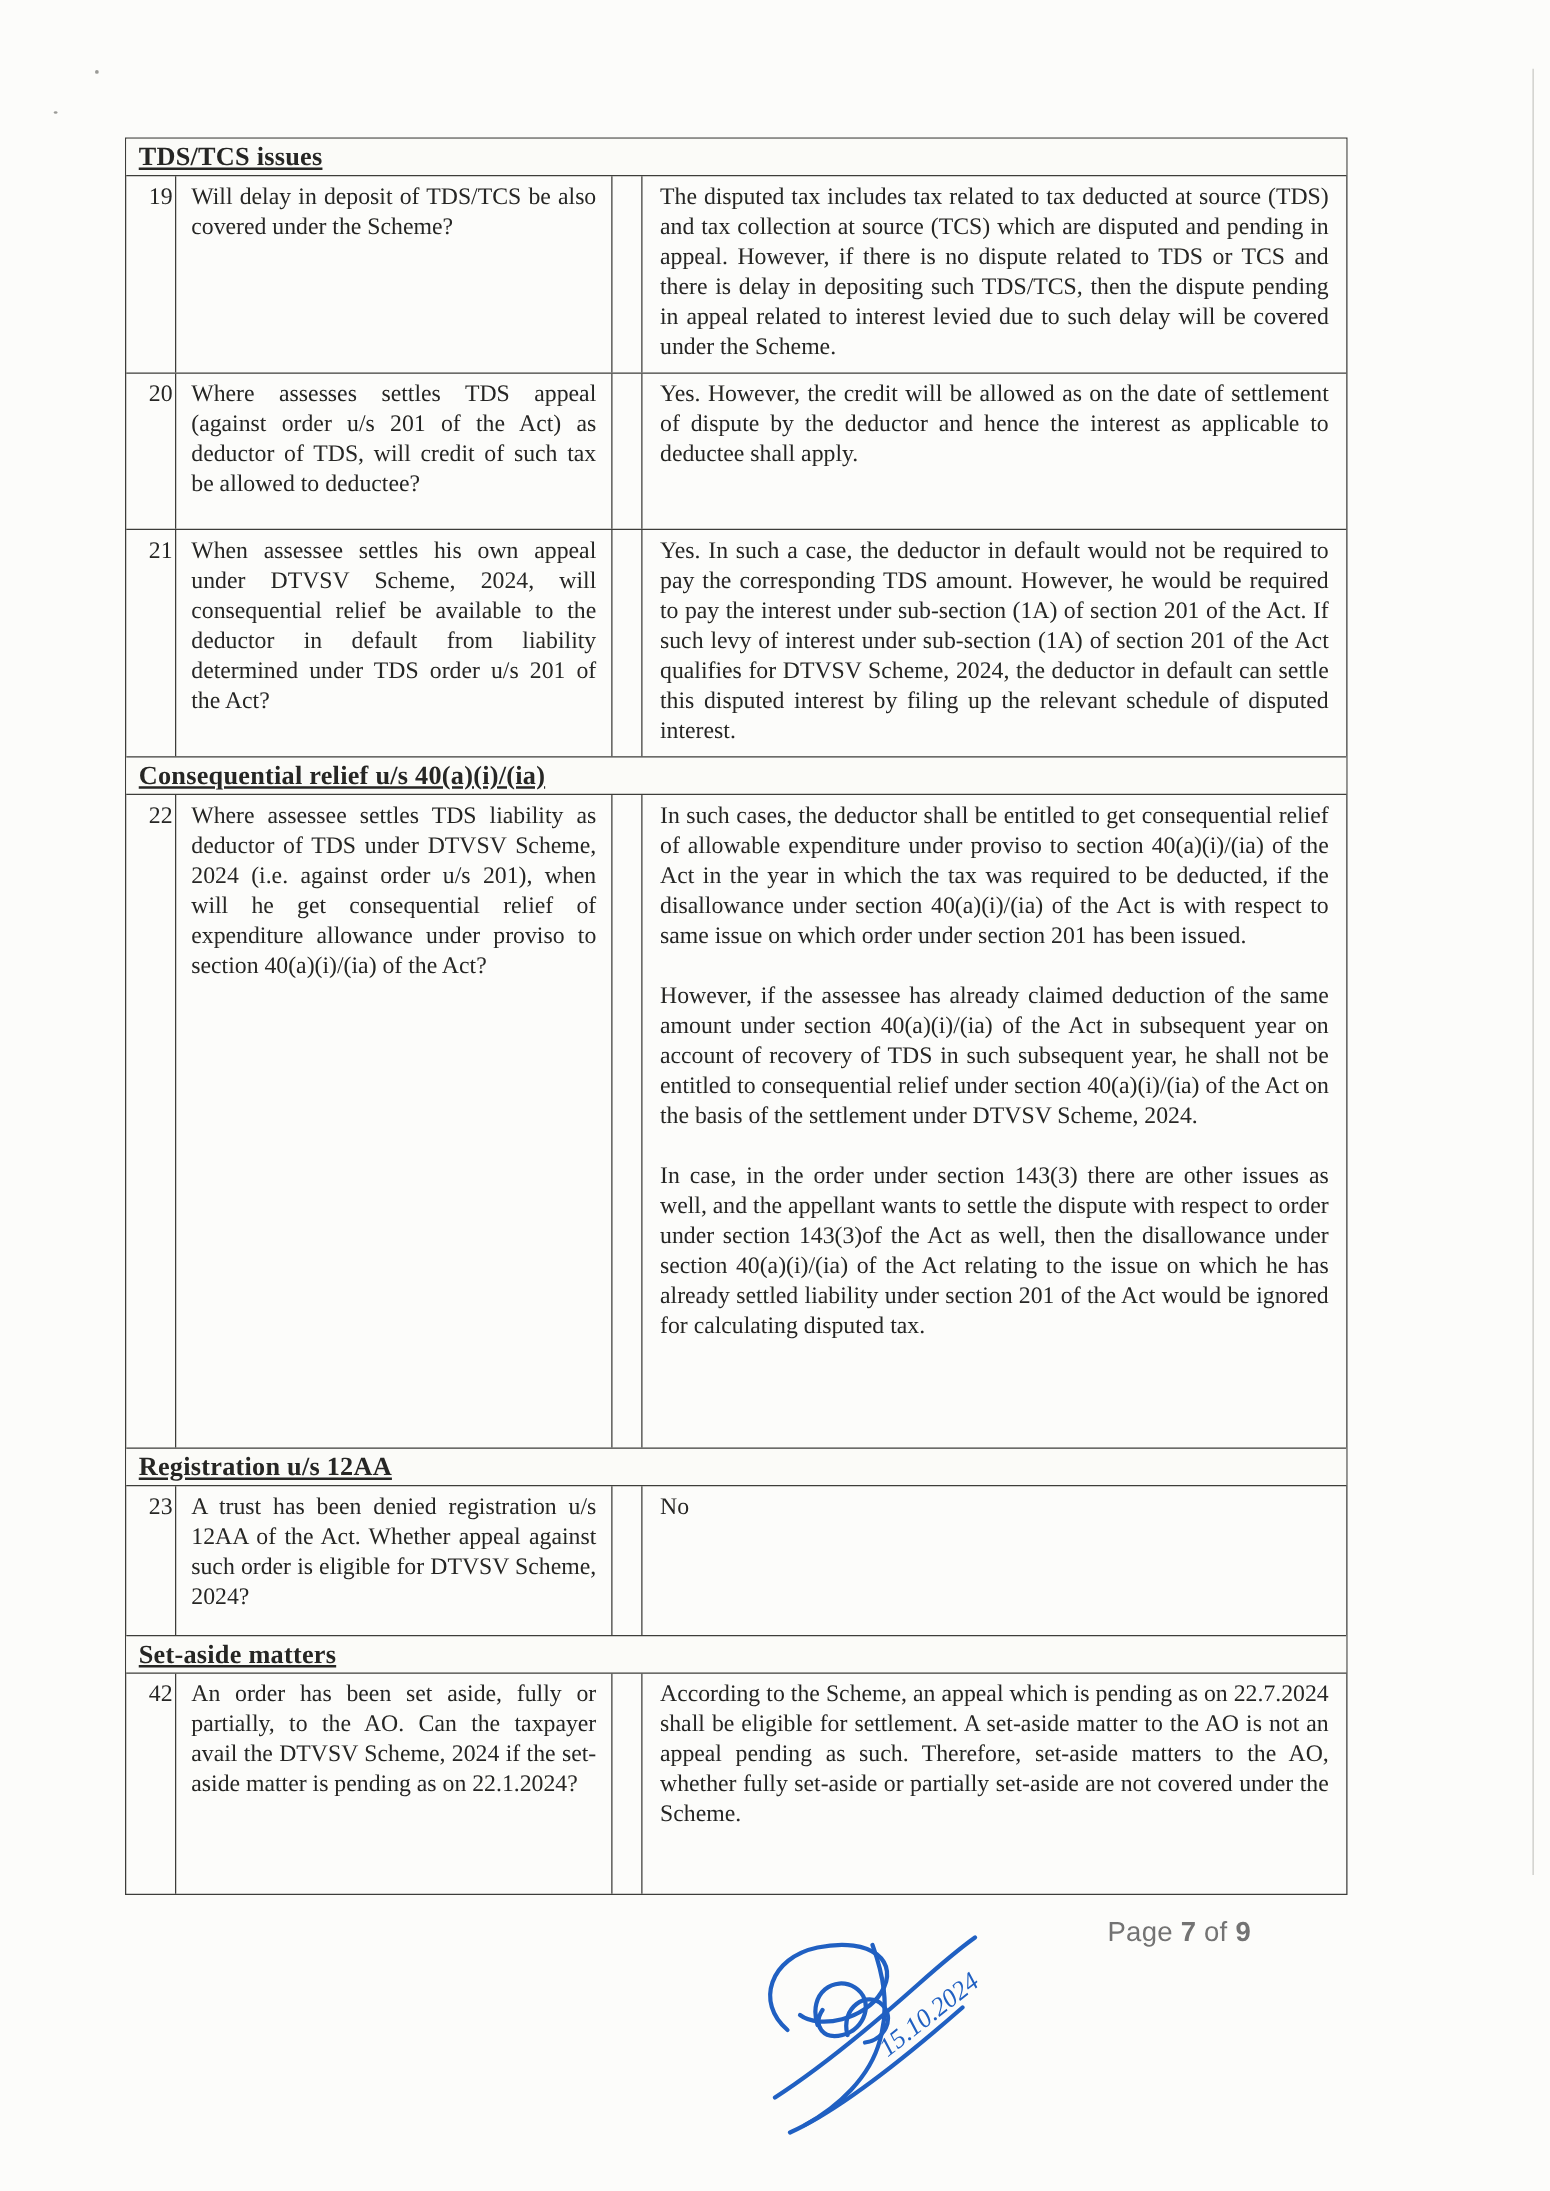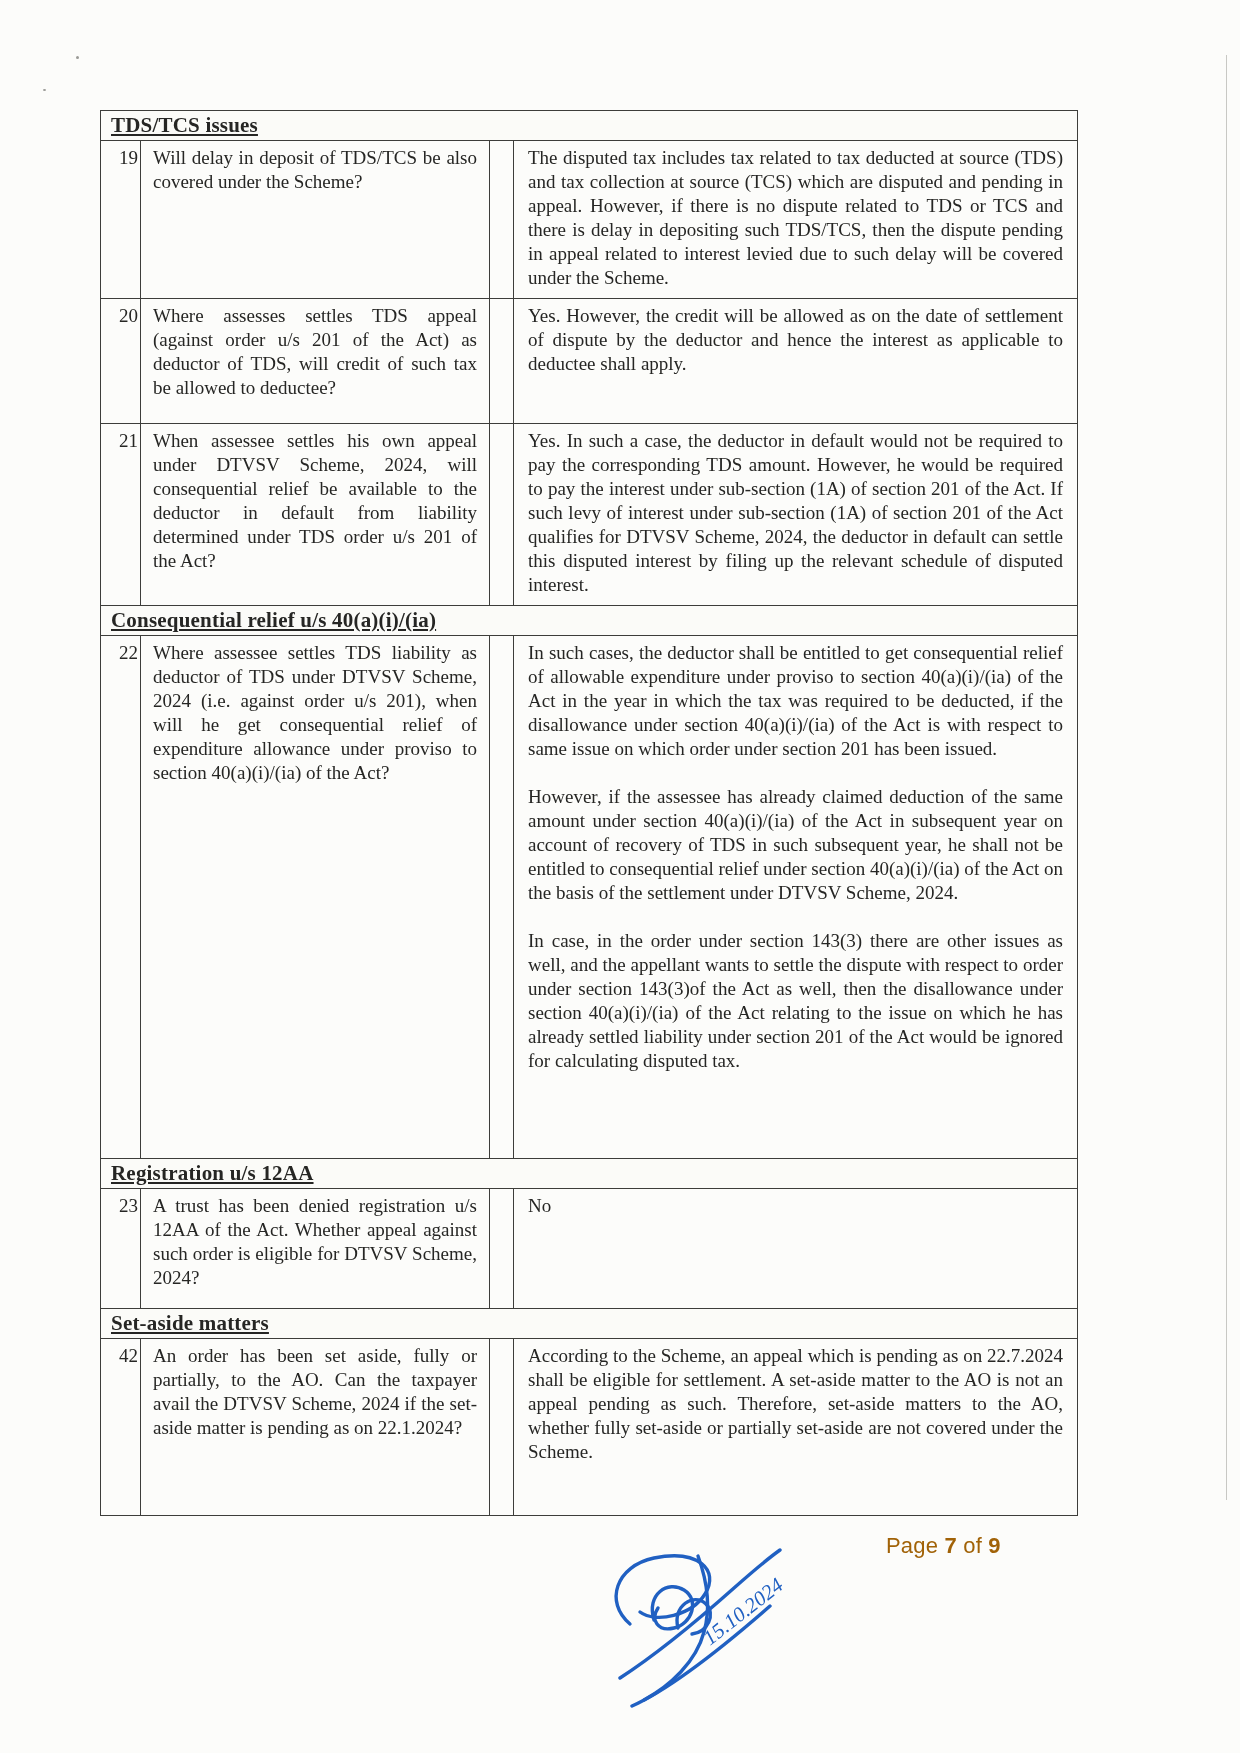--- a/index.html
+++ b/index.html
@@ -68,21 +68,21 @@
   .r19{min-height:148px;}
   .r20{min-height:125px;}
   .r21{min-height:175px;}
   .r22{min-height:523px;}
   .r23{min-height:120px;}
   .r24{min-height:177px;}
 
   .footer{
     position:absolute;left:886px;top:1533px;
     font-family:"Liberation Sans", sans-serif;
-    font-size:22px;color:#a16207;
+    font-size:22px;color:#737373;
     letter-spacing:0.2px;
   }
   .footer b{font-weight:bold;}
 
   .signature{
     position:absolute;left:602px;top:1528px;width:250px;height:210px;
   }
   .sig-date{
     font-family:"Liberation Serif", serif;
     font-style:italic;

